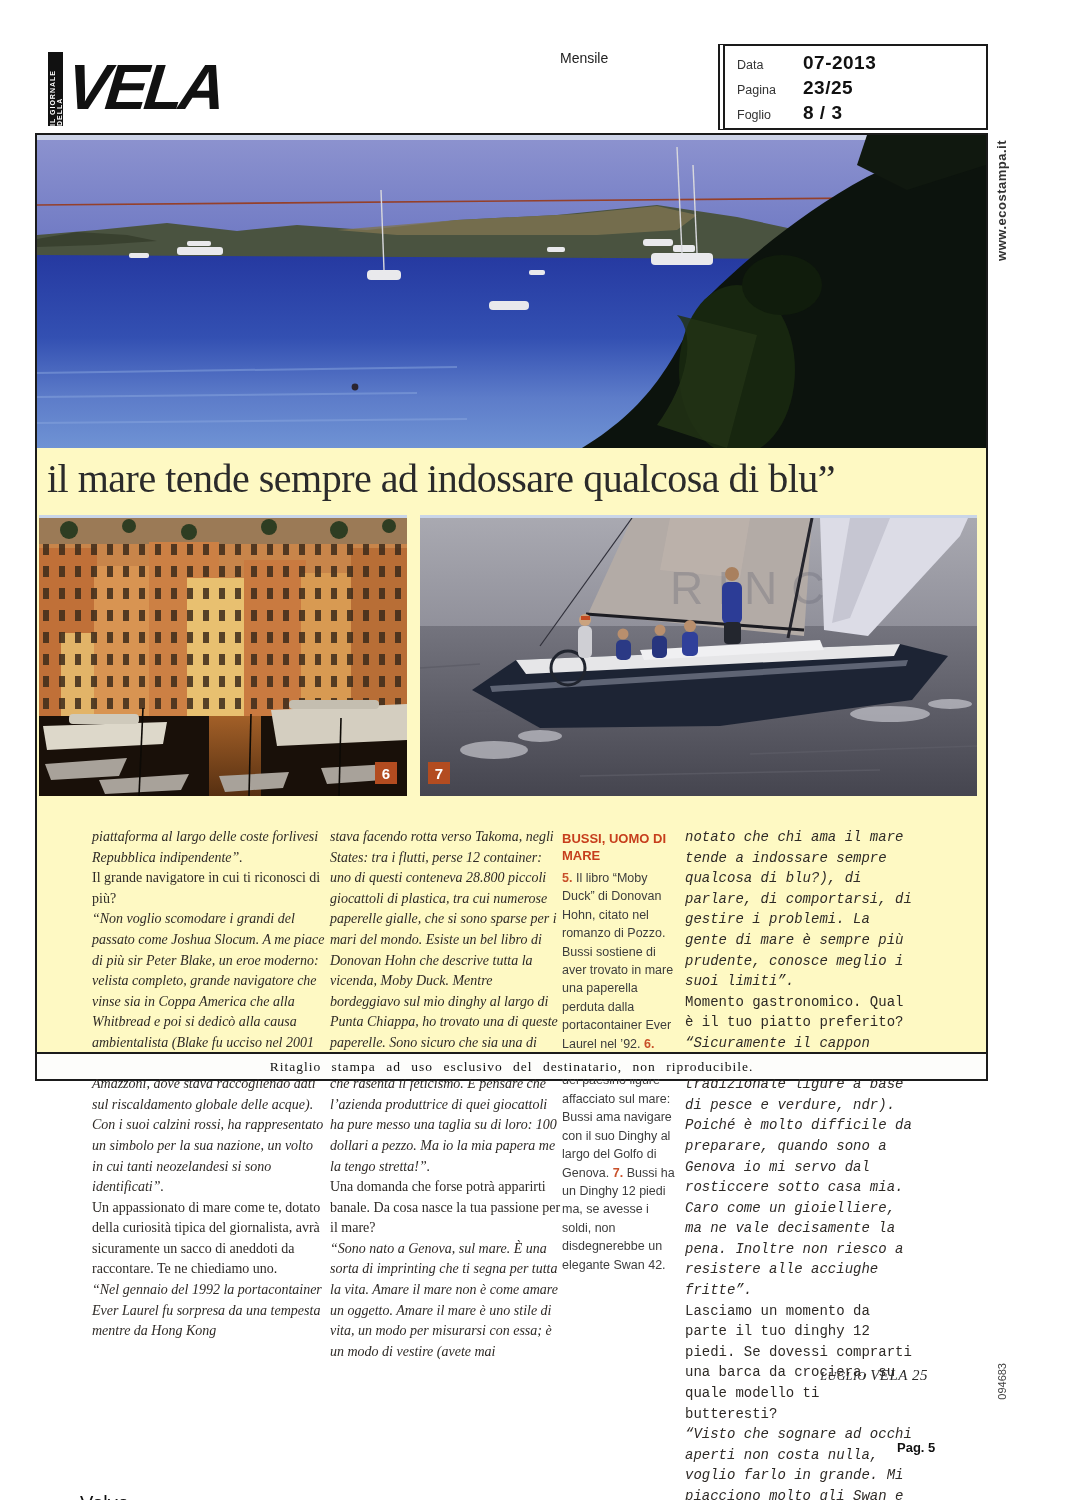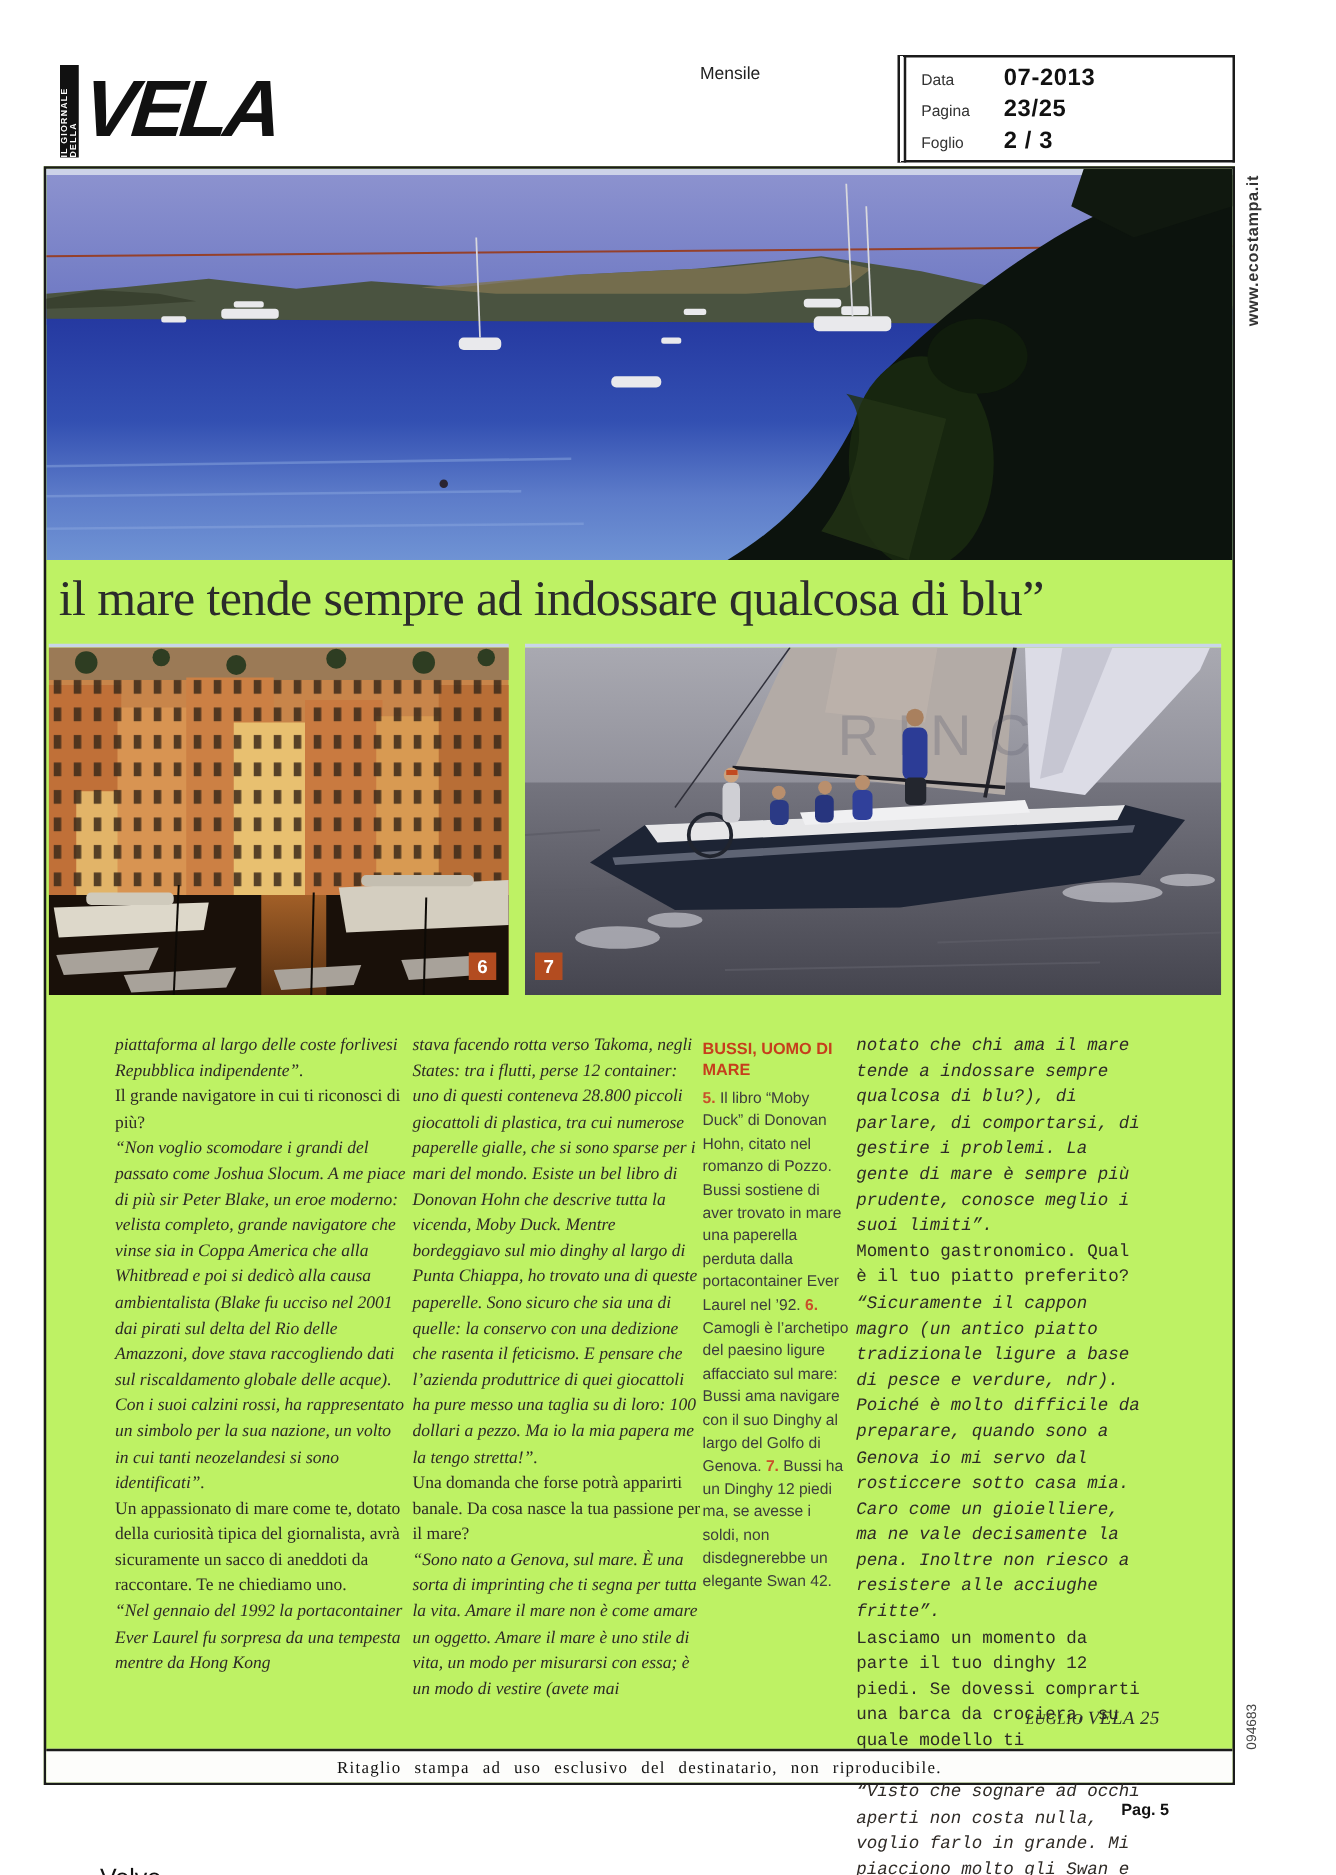--- a/index.html
+++ b/index.html
@@ -37,22 +37,22 @@
   
   .v-text {
     position:absolute; writing-mode:vertical-rl; transform:rotate(180deg);
     font-family:"Liberation Sans", sans-serif; color:#333;
   }
   .ecostampa { left:994px; top:140px; font-size:13px; font-weight:bold; letter-spacing:0.5px; }
   .cut-code  { left:996px; top:1363px; font-size:11px; color:#444; }
 
   
   .frame {
-    position:absolute; left:35px; top:133px; width:953px; height:1295px;
-    border:2px solid #1b1b1b; background:#bef264;
+    position:absolute; left:35px; top:133px; width:953px; height:948px;
+    border:2px solid #1b1b1b; background:#fef9c3;
   }
 
   .panorama { position:absolute; left:0; top:0; width:949px; height:313px; display:block; }
 
   .headline {
     position:absolute; left:10px; top:320px; width:930px;
     font-size:40px; color:#2b2b2b; letter-spacing:-0.5px; font-weight:normal;
   }
 
   .photo { position:absolute; top:380px; border-top:3px solid #c9d5e8; }
@@ -118,21 +118,21 @@
     <div class="meta-row">
       <span class="meta-label">Data</span>
       <span class="meta-value">07-2013</span>
     </div>
     <div class="meta-row">
       <span class="meta-label">Pagina</span>
       <span class="meta-value">23/25</span>
     </div>
     <div class="meta-row">
       <span class="meta-label">Foglio</span>
-      <span class="meta-value">2 / 3</span>
+      <span class="meta-value">8 / 3</span>
     </div>
   </div>
 
   <div class="v-text ecostampa">www.ecostampa.it</div>
   <div class="v-text cut-code">094683</div>
 
   <div class="frame">
 
     <svg class="panorama" viewBox="0 0 949 313" preserveAspectRatio="none">
       <defs>

